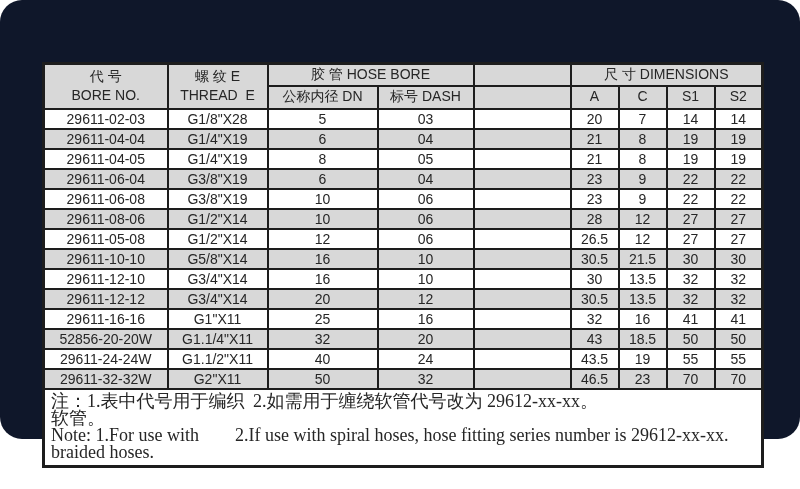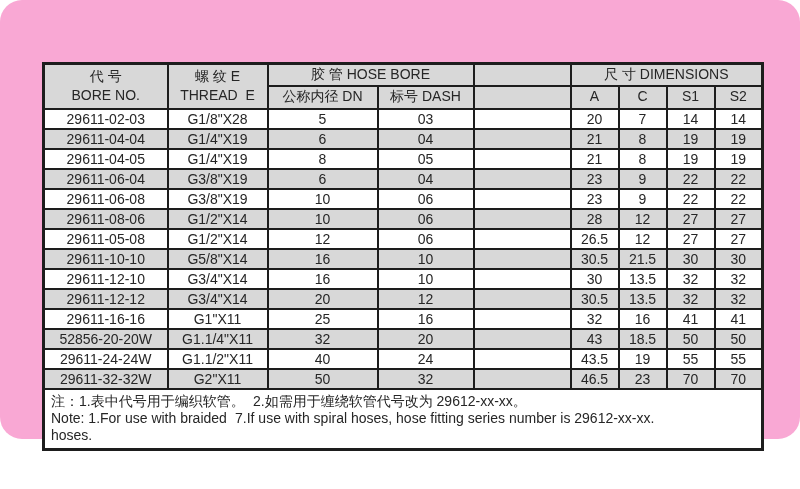--- a/index.html
+++ b/index.html
@@ -11,21 +11,21 @@
   html, body { background: #ffffff; }
   body {
     width: 800px; height: 489px;
     font-family: "Liberation Sans", "DejaVu Sans", sans-serif;
     color: var(--text);
     position: relative;
     overflow: hidden;
   }
   .sheet {
     position: absolute; left: 0; top: 0;
-    width: 800px; height: 439px; background: #f9a8d4; border-radius: 22px;
+    width: 800px; height: 439px; background: #0f172a; border-radius: 22px;
   }
   .spec-table-wrap {
     position: absolute; left: 42px; top: 62px;
   }
   table.spec-table {
     border-collapse: collapse;
     table-layout: fixed;
     width: 719px;
     border: 3px solid var(--border);
   }
@@ -47,21 +47,21 @@
   .spec-table thead th.two-line { height: 45px; }
   .spec-table tbody td { height: 18px; line-height: 18px; background: #fff; }
   .spec-table tbody tr:nth-child(even) td { background: var(--row-shade); }
   .ws-pre { white-space: pre; }
   .note-cell {
     text-align: left !important;
     padding: 3px 6px 4px 6px !important;
     height: auto !important;
     background: #fff;
   }
-  .note-line { display: flex; font-size: 14px; line-height: 17px; color: var(--text); }
+  .note-line { display: flex; font-size: 18px; line-height: 17px; color: var(--text); font-family: Liberation Serif, serif; }
   .note-line .seg1 { flex: 0 0 auto; }
   .note-line-cn .seg1 { width: 202px; }
   .note-line-en .seg1 { width: 184px; }
 </style>
 </head>
 <body>
 
 <div class="sheet">
   <div class="spec-table-wrap">
     <table class="spec-table">
@@ -274,20 +274,20 @@
         </tbody>
       <tfoot>
         <tr>
           <td colspan="9" class="note-cell">
             <div class="note-line note-line-cn">
               <span class="seg1">注：1.表中代号用于编织软管。</span>
               <span>2.如需用于缠绕软管代号改为 29612-xx-xx。</span>
             </div>
             <div class="note-line note-line-en">
               <span class="seg1">Note: 1.For use with braided hoses.</span>
-              <span>7.If use with spiral hoses, hose fitting series number is 29612-xx-xx.</span>
+              <span>2.If use with spiral hoses, hose fitting series number is 29612-xx-xx.</span>
             </div>
           </td>
         </tr>
       </tfoot>
     </table>
   </div>
 </div>
 
 </body></html>

